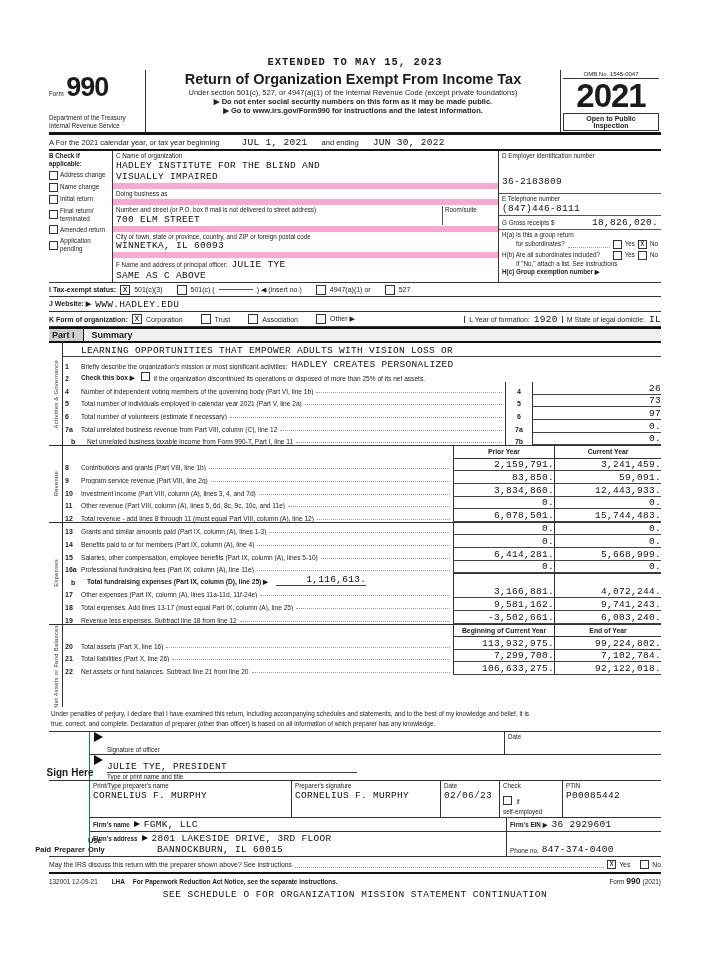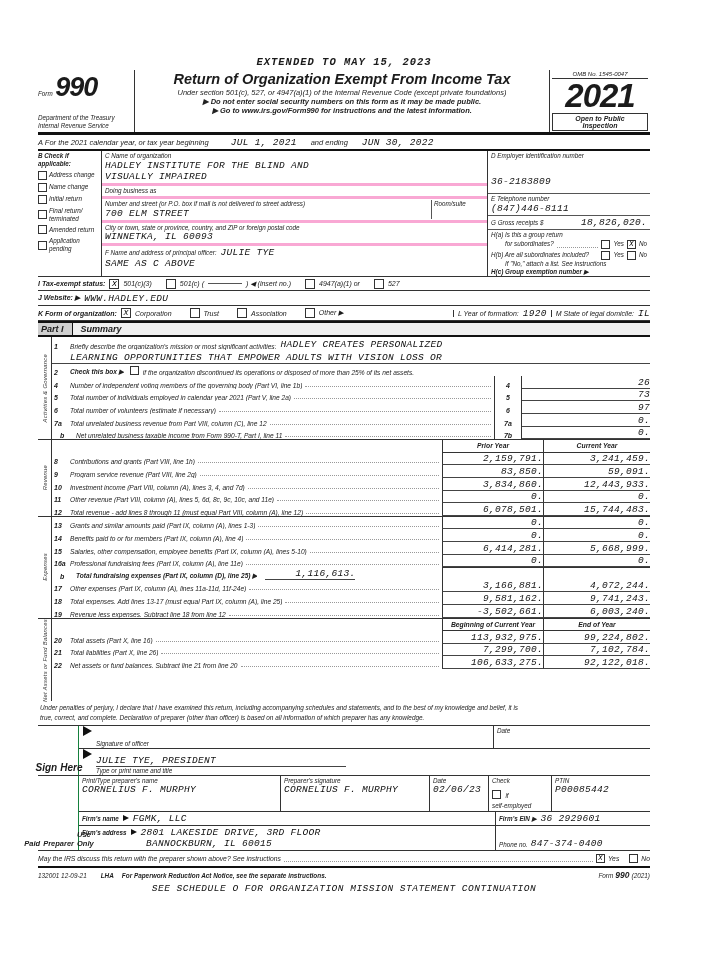--- a/index.html
+++ b/index.html
@@ -1,18 +1,18 @@
 <!DOCTYPE html>
 <html><head>
 <meta charset="utf-8">
 <style>
   html,body{margin:0;padding:0;background:#fff;}
   .page{position:relative;width:720px;height:957px;background:#ffffff;color:#1b1b1b;
         font-family:"Liberation Sans",sans-serif;overflow:hidden;}
-  .sheet{position:absolute;left:38px;top:56px;width:612px;font-style:italic;}
+  .sheet{position:absolute;left:49px;top:56px;width:612px;}
   .t6{font-size:6.3px;line-height:1.25;color:#222;}
   .t7{font-size:7.5px;line-height:1.2;color:#222;}
   .b{font-weight:bold;}
   .tw{font-family:"Liberation Mono","DejaVu Sans Mono",monospace;font-size:9.5px;color:#101010;letter-spacing:.3px;}
   .cb{display:inline-block;width:8px;height:8px;border:1px solid #333;background:#fff;
       font-family:"Liberation Mono",monospace;font-size:8px;line-height:8px;text-align:center;
       vertical-align:middle;color:#000;flex:none;}
   .cb.sm{width:7px;height:7px;font-size:7px;line-height:7px;}
   .row{display:flex;align-items:baseline;}
   .grow{flex:1;}
@@ -29,21 +29,21 @@
   .omb{font-size:6px;border-bottom:1px solid #333;padding-bottom:1px;}
   .year{font-size:33px;font-weight:bold;letter-spacing:-1px;line-height:1;}
   .open{border:1px solid #333;font-size:7px;font-weight:bold;margin-top:1px;padding:1px 0;}
   .rowA{display:flex;align-items:baseline;border-bottom:2px solid #111;padding:2px 0 1px 0;font-size:7.5px;}
   
   .bcd{display:flex;border-bottom:1px solid #333;}
   .colB{width:62px;border-right:1px solid #333;padding:1px 1px 0 0;}
   .colB .item{display:flex;align-items:center;gap:2px;margin:3px 0;}
   .colC{flex:1;border-right:1px solid #333;}
   .colD{width:162px;}
-  .cRow{border-bottom:3px solid #f9a8d4;padding:1px 3px;}
+  .cRow{border-bottom:6px solid #f9a8d4;padding:1px 3px;}
   .dRow{border-bottom:1px solid #555;padding:1px 3px;}
   .nob{border-bottom:none;}
   
   .ijk{border-bottom:1px solid #333;padding:1.5px 0;display:flex;align-items:center;gap:4px;font-size:7px;}
   .ijk:last-of-type{border-bottom:2px solid #111;}
   
   .partbar{display:flex;border-top:2px solid #111;border-bottom:2px solid #111;background:#efefef;
            font-size:9px;font-weight:bold;align-items:center;}
   .partbar .pcell{background:#cfcfcf;border-right:1px solid #111;padding:1px 8px 1px 3px;}
   .partbar .ptitle{padding:1px 8px;}
@@ -258,28 +258,28 @@
   <div class="partbar">
     <span class="pcell">Part I</span>
     <span class="ptitle">Summary</span>
   </div>
 
   <div class="sec">
     <div class="vside">
           <span>Activities &amp; Governance</span>
         </div>
     <div class="secbody">
+      <div class="srow underline-val">
+        <span class="snum"></span>
+        <span class="tw">LEARNING OPPORTUNITIES THAT EMPOWER ADULTS WITH VISION LOSS OR</span>
+      </div>
       <div class="srow">
         <span class="snum">1</span>
         <span class="slabel">Briefly describe the organization's mission or most significant activities:</span>
         <span class="tw" style="margin-left:4px;">HADLEY CREATES PERSONALIZED</span>
-      </div>
-      <div class="srow underline-val">
-        <span class="snum"></span>
-        <span class="tw">LEARNING OPPORTUNITIES THAT EMPOWER ADULTS WITH VISION LOSS OR</span>
       </div>
       <div class="srow">
         <span class="snum">2</span>
         <span class="slabel b">Check this box ▶</span>
         <span class="cb sm" style="margin:0 4px 1px 6px;"></span>
         <span class="slabel">if the organization discontinued its operations or disposed of more than 25% of its net assets.</span>
       </div>
 
       <div class="srow">
         <span class="snum">4</span>

